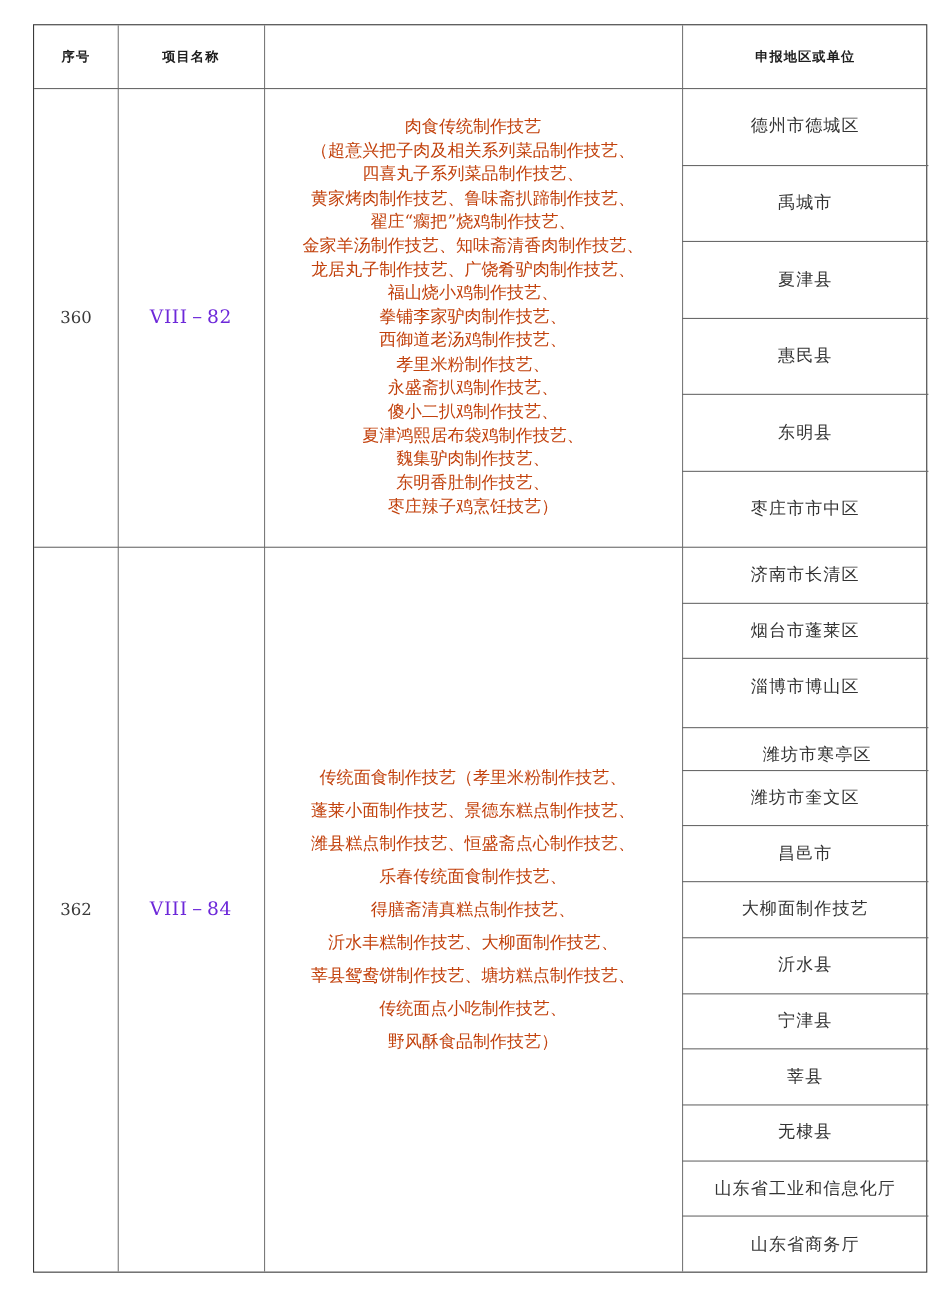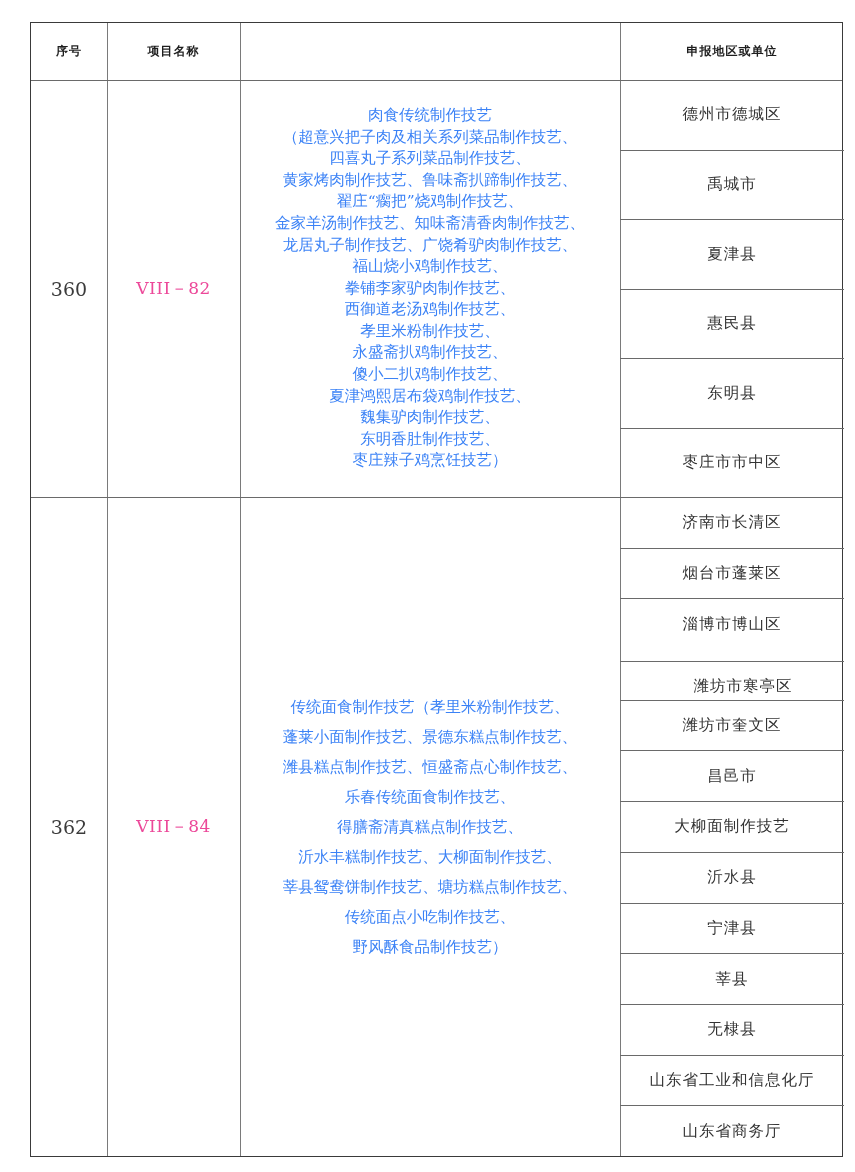--- a/index.html
+++ b/index.html
@@ -5,23 +5,23 @@
   html, body { margin: 0; padding: 0; background: #ffffff; }
   body { width: 855px; height: 1172px; position: relative; overflow: hidden;
          font-family: "DejaVu Serif", "Liberation Serif", serif; color: #2b2b2b; }
   .tbl { position: absolute; left: 30px; top: 22px; width: 813px; height: 1135px;
          border: 1.5px solid #3a3a3a; box-sizing: border-box; }
   .vline { position: absolute; top: 0; bottom: 0; width: 0; border-left: 1px solid #7a7a7a; }
   .hline { position: absolute; left: 0; right: 0; height: 0; border-top: 1px solid #6a6a6a; }
   .cell { position: absolute; display: flex; align-items: center; justify-content: center;
           text-align: center; box-sizing: border-box; }
   .hdr { font-family: "DejaVu Sans", "Liberation Sans", sans-serif; font-size: 12px; font-weight: bold; color: #1e1e1e; letter-spacing: 1px; }
-  .num { font-size: 19px; color: #3a3a3a; }
-  .code { font-size: 17px; color: #ec4899; letter-spacing: 0.5px; }
-  .name { font-size: 15.5px; line-height: 21.6px; color: #3b82f6; flex-direction: column; white-space: nowrap; text-align: right; }
+  .num { font-size: 15px; color: #3a3a3a; }
+  .code { font-size: 17px; color: #6d28d9; letter-spacing: 0.5px; }
+  .name { font-size: 15.5px; line-height: 21.6px; color: #c2410c; flex-direction: column; white-space: nowrap; text-align: right; }
   .name2 { line-height: 30px; }
   .unit-cell { font-size: 15.5px; color: #333; letter-spacing: 1px; }
   .sub { position: absolute; left: 0; right: 0; display: flex; align-items: center; justify-content: center; box-sizing: border-box; }
   .sub + .sub { border-top: 1px solid #6a6a6a; }
 </style>
 </head>
 <body>
 
 <div class="tbl">
 

